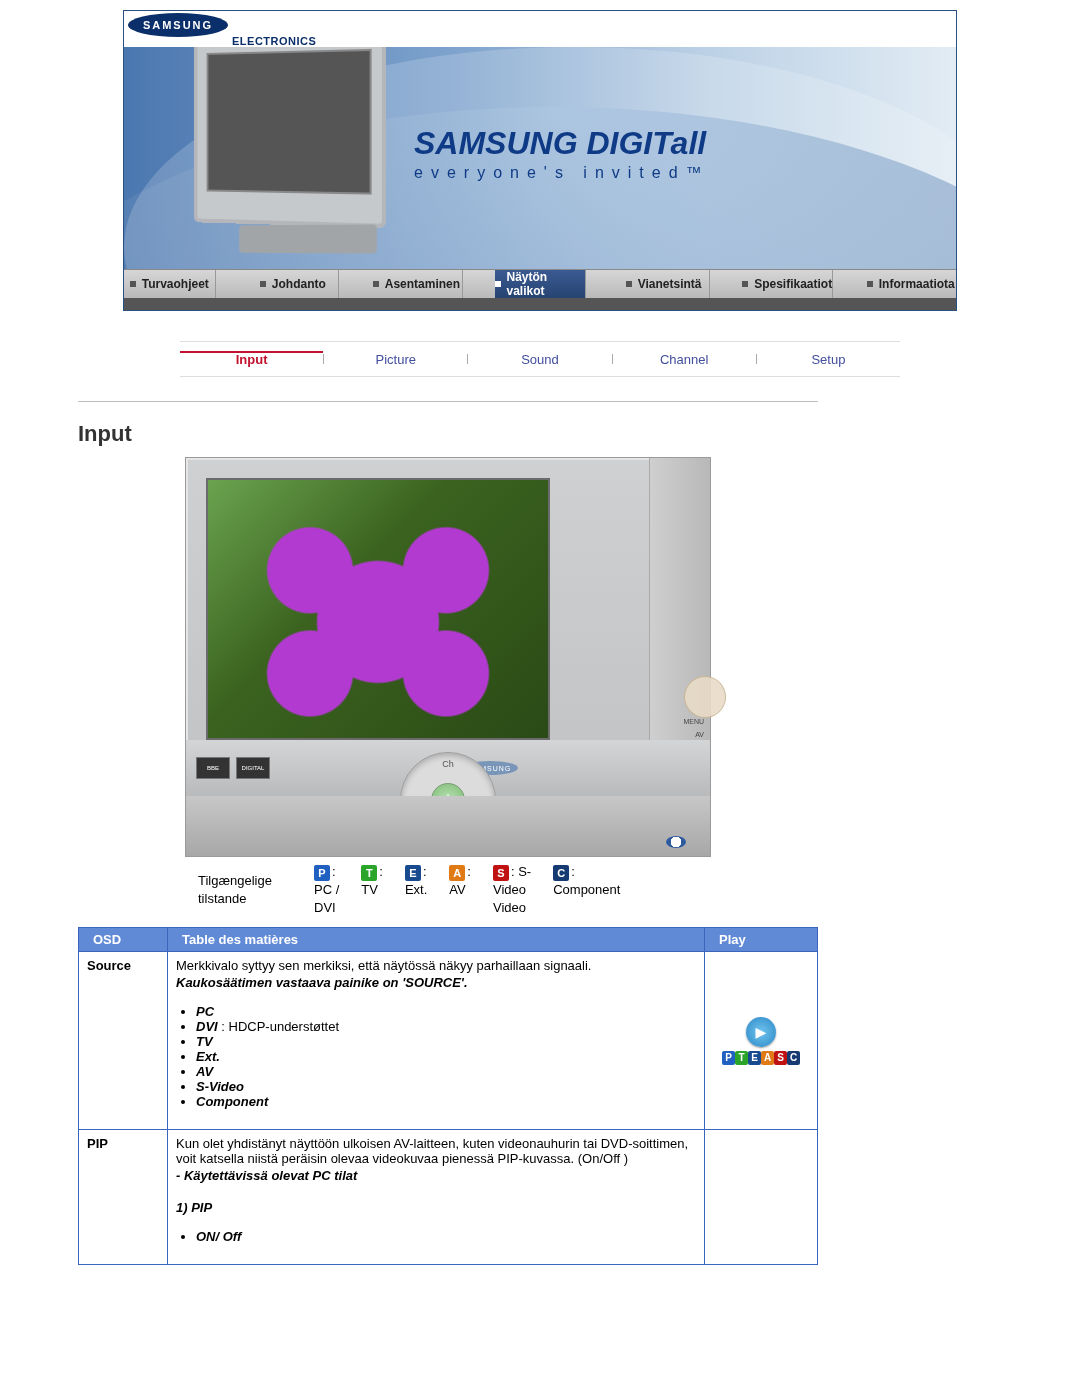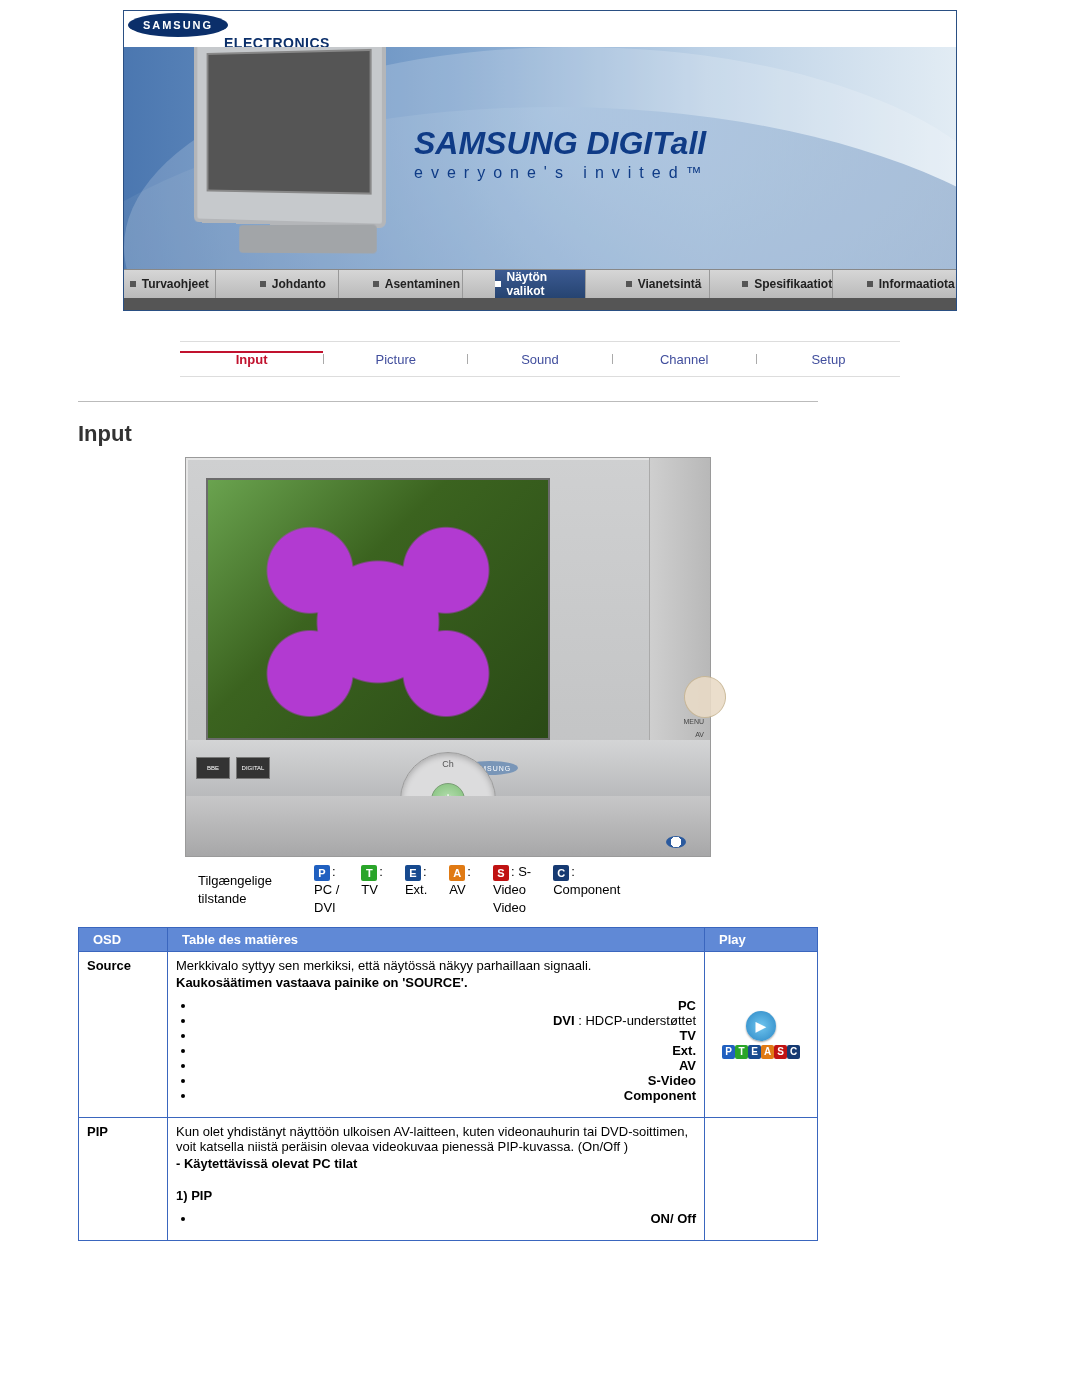--- a/index.html
+++ b/index.html
@@ -41,23 +41,23 @@
     display: flex;
     align-items: center;
     justify-content: center;
     color: #fff;
     font-size: 11px;
     letter-spacing: 2px;
     font-weight: bold;
   }
   .electronics {
     position: absolute;
-    left: 100px;
+    left: 108px;
     top: 24px;
-    font-size: 14px;
+    font-size: 11px;
     color: #0b2f6a;
     font-weight: bold;
     letter-spacing: 0.5px;
   }
   .banner-main {
     height: 222px;
     position: relative;
     overflow: hidden;
   }
   .banner-swoosh {
@@ -351,22 +351,22 @@
     margin: 2px auto 4px auto;
     display:flex;align-items:center;justify-content:center;color:#fff;font-size:14px;
     box-shadow:0 1px 2px rgba(0,0,0,0.4);
   }
   .play-btn::before{content:'▶';}
   .badge-strip {
     display:flex;justify-content:center;gap:0;
   }
   .badge-strip .mode-badge{margin:0;width:13px;height:14px;font-size:10px;line-height:14px;}
   .desc p { margin:0 0 2px 0; }
-  .desc strong { font-weight:bold; }
-  .desc ul { margin:8px 0; padding-left:20px;text-align:right; }
+  .desc strong { font-weight:bold;font-style:italic; }
+  .desc ul { margin:14px 0; padding-left:20px; }
   .desc li { margin:0; list-style:disc; }
 </style>
 </head>
 <body>
 
 <div class="page">
 
   <div class="banner">
     <div class="logo-row">
       <div class="samsung-logo">

